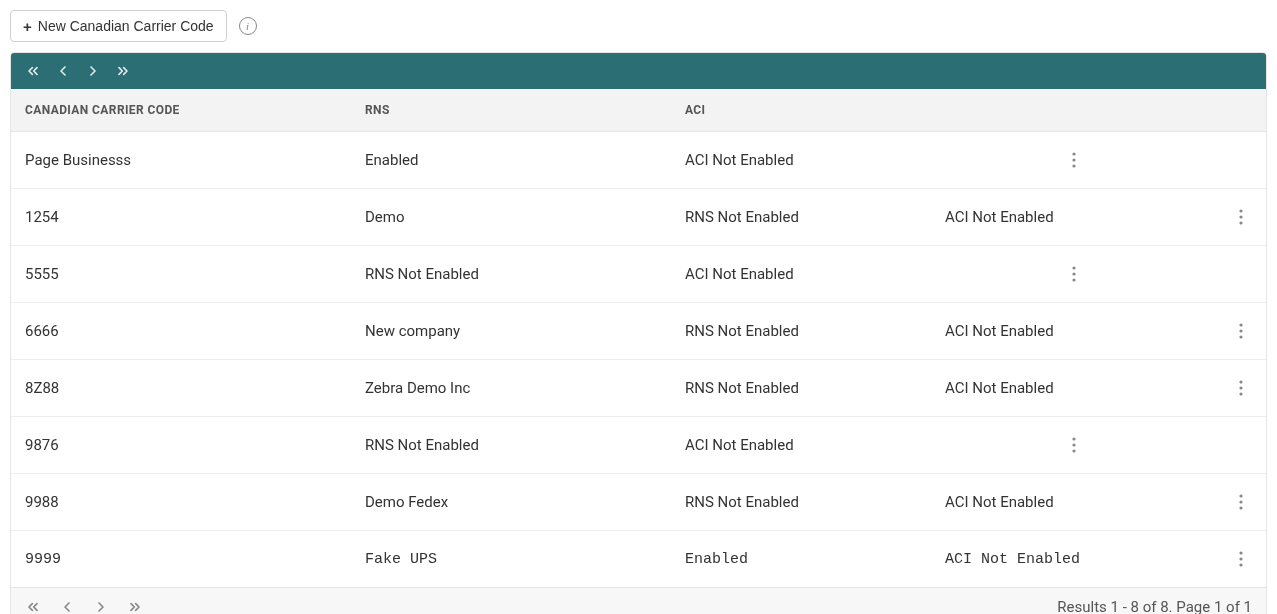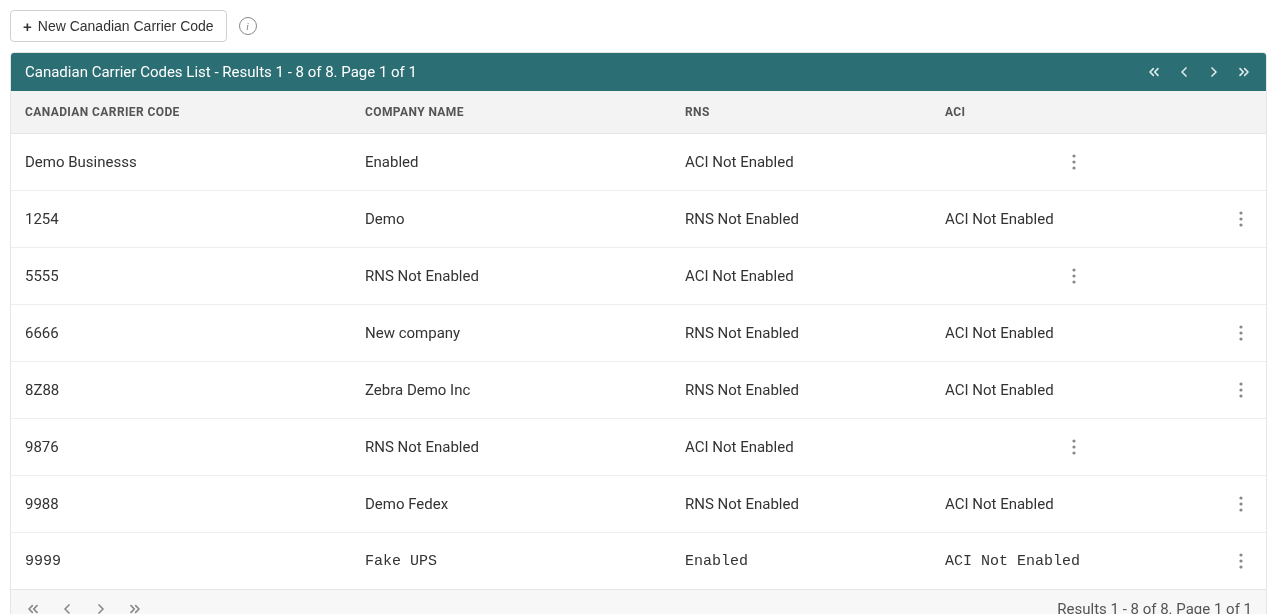--- a/index.html
+++ b/index.html
@@ -118,21 +118,20 @@
   <button class="new-btn">
     <span class="plus-glyph">+</span>
     <span>New Canadian Carrier Code</span>
   </button>
   <span class="info-icon">i</span>
 </div>
 
 <div class="panel">
 
   <div class="panel-header">
-    <span>Canadian Carrier Codes List - Results 1 - 8 of 8. Page 1 of 1</span>
     <div class="pager">
       <span class="pager-btn">
         <svg viewBox="0 0 24 24" fill="none" stroke="currentColor" stroke-width="2.5" stroke-linecap="round" stroke-linejoin="round">
             <polyline points="11 17 6 12 11 7"></polyline>
             <polyline points="18 17 13 12 18 7"></polyline>
           </svg>
       </span>
       <span class="pager-btn">
         <svg viewBox="0 0 24 24" fill="none" stroke="currentColor" stroke-width="2.5" stroke-linecap="round" stroke-linejoin="round">
             <polyline points="15 18 9 12 15 6"></polyline>
@@ -148,28 +147,27 @@
             <polyline points="13 17 18 12 13 7"></polyline>
             <polyline points="6 17 11 12 6 7"></polyline>
           </svg>
       </span>
     </div>
   </div>
 
   <div class="table">
     <div class="thead-row">
       <div class="th">CANADIAN CARRIER CODE</div>
-      <div class="th">COMPANY NAME</div>
       <div class="th">RNS</div>
       <div class="th">ACI</div>
       <div class="th"></div>
     </div>
     <div id="tbody">
         <div class="tbody-row">
-          <div class="td">Demo Businesss</div>
+          <div class="td">Page Businesss</div>
           <div class="td">Enabled</div>
           <div class="td">ACI Not Enabled</div>
           <div class="td actions-cell">
             <span class="kebab">
               <svg viewBox="0 0 4 16">
                 <circle cx="2" cy="2" r="1.6" fill="currentColor"></circle>
                 <circle cx="2" cy="8" r="1.6" fill="currentColor"></circle>
                 <circle cx="2" cy="14" r="1.6" fill="currentColor"></circle>
               </svg>
             </span>

